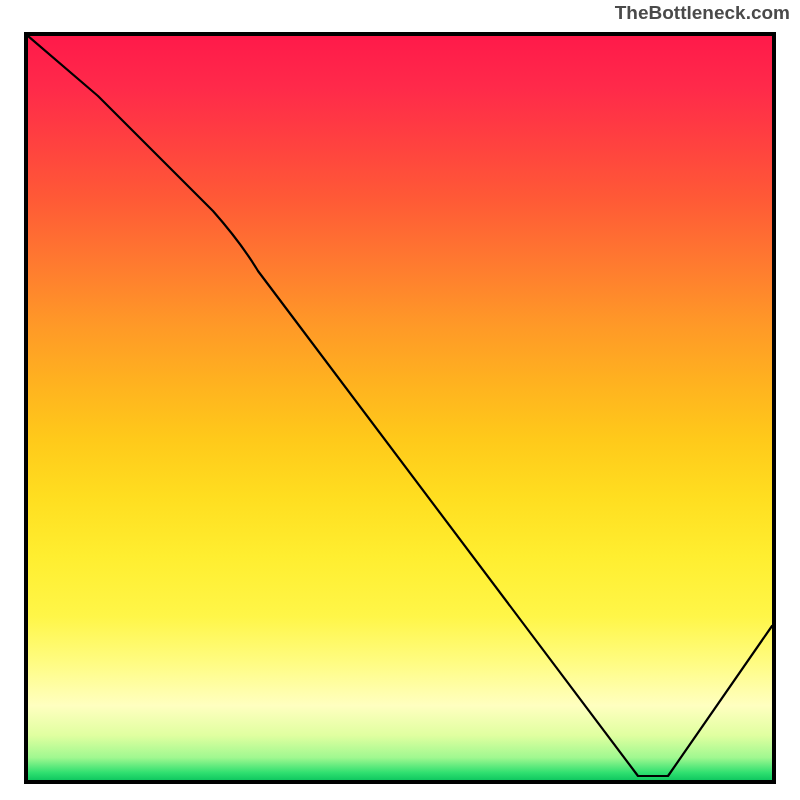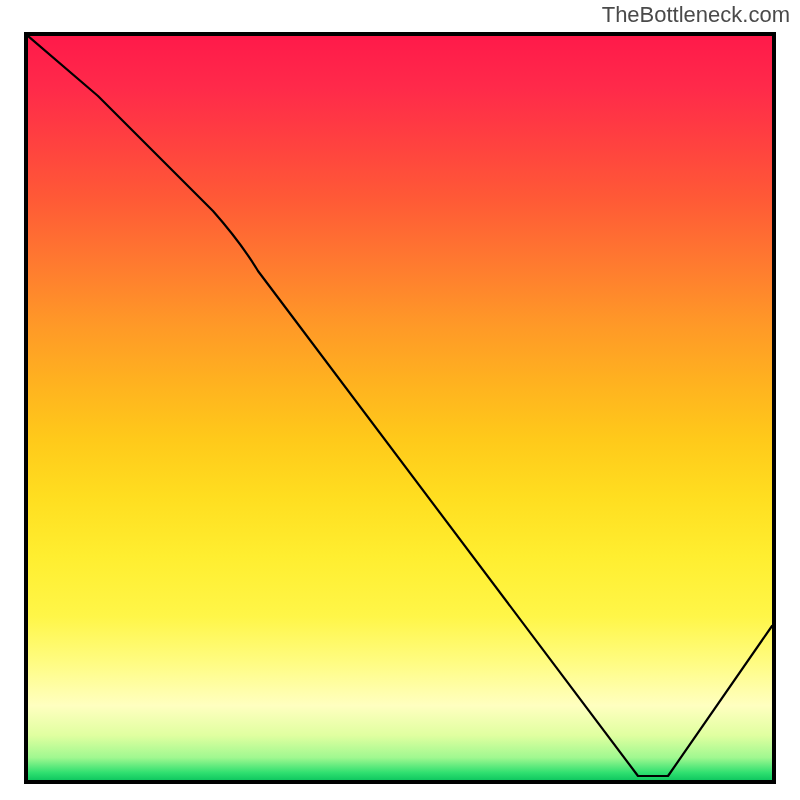--- a/index.html
+++ b/index.html
@@ -12,22 +12,22 @@
   }
   .container {
     position: relative;
     width: 800px;
     height: 800px;
   }
   .watermark {
     position: absolute;
     top: 2px;
     right: 10px;
-    font-size: 22px;
-    font-weight: 400;
+    font-size: 19px;
+    font-weight: 700;
     color: #4a4a4a;
     z-index: 5;
   }
   .chart-frame {
     position: absolute;
     top: 32px;
     left: 24px;
     width: 752px;
     height: 752px;
     border: 4px solid #000;

